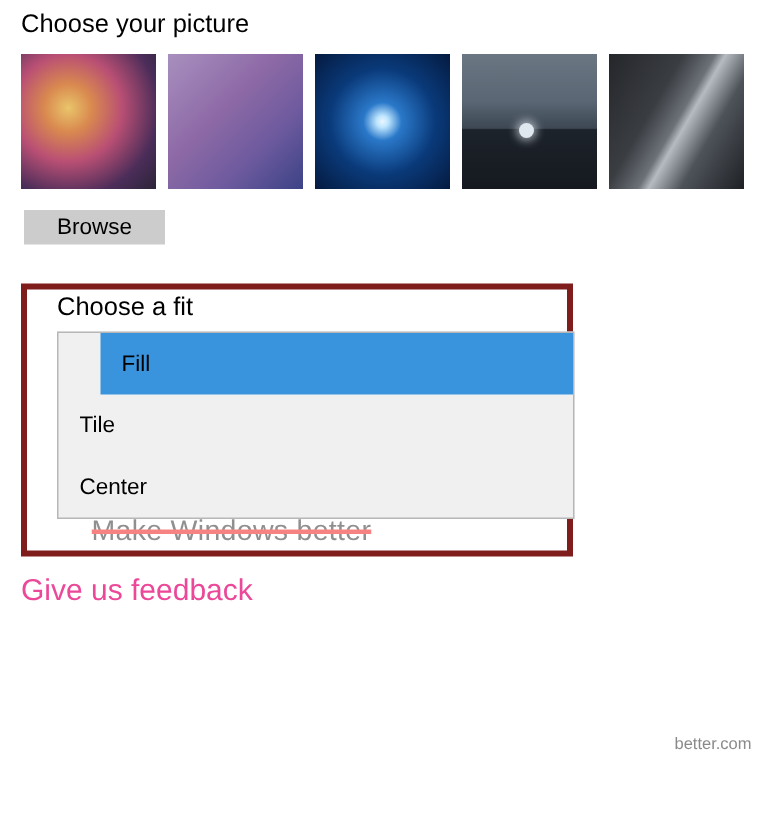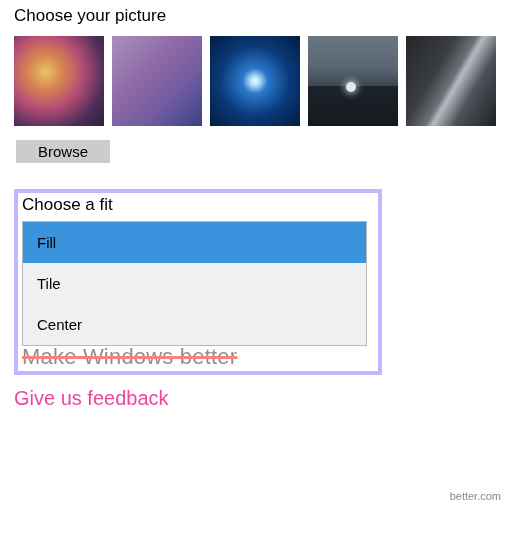--- a/index.html
+++ b/index.html
@@ -52,52 +52,53 @@
       display: inline-block;
       background: #ccc;
       border: none;
       padding: 3px 22px;
       font-size: 15px;
       font-family: inherit;
       cursor: pointer;
       margin-left: 2px;
     }
     .highlight-box {
-      border: 4px solid #c4b5fd;
+      border: 4px solid #7f1d1d;
       margin-top: 26px;
-      padding: 2px 4px 1px;
+      padding: 2px 20px 1px;
       width: 368px;
     }
     .fit-title {
       font-size: 17px;
       font-weight: 400;
       margin: 0 0 6px 0;
     }
     .dropdown-open {
       border: 1px solid #b7b7b7;
       background: #f0f0f0;
       width: 345px;
     }
     .opt {
       padding: 12px 14px;
       font-size: 15px;
       cursor: pointer;
     }
-    .opt.selected { background: #3a94dd; }
+    .opt.selected { background: #3a94dd; margin-left: 28px; }
     .obscured {
       color: #222;
-      font-size: 22px;
+      font-size: 19px;
       letter-spacing: .2px;
       margin-top: -2px;
       white-space: nowrap;
       overflow: hidden;
       text-decoration: line-through;
       text-decoration-color: #f10808;
       text-decoration-thickness: 3px;
       opacity: .5;
+      margin-left: 23px;
     }
     .feedback-link {
       display: inline-block;
       color: #ec4899;
       margin-top: 12px;
       cursor: pointer;
       font-size: 20px;
     }
     .watermark {
       position: absolute;

